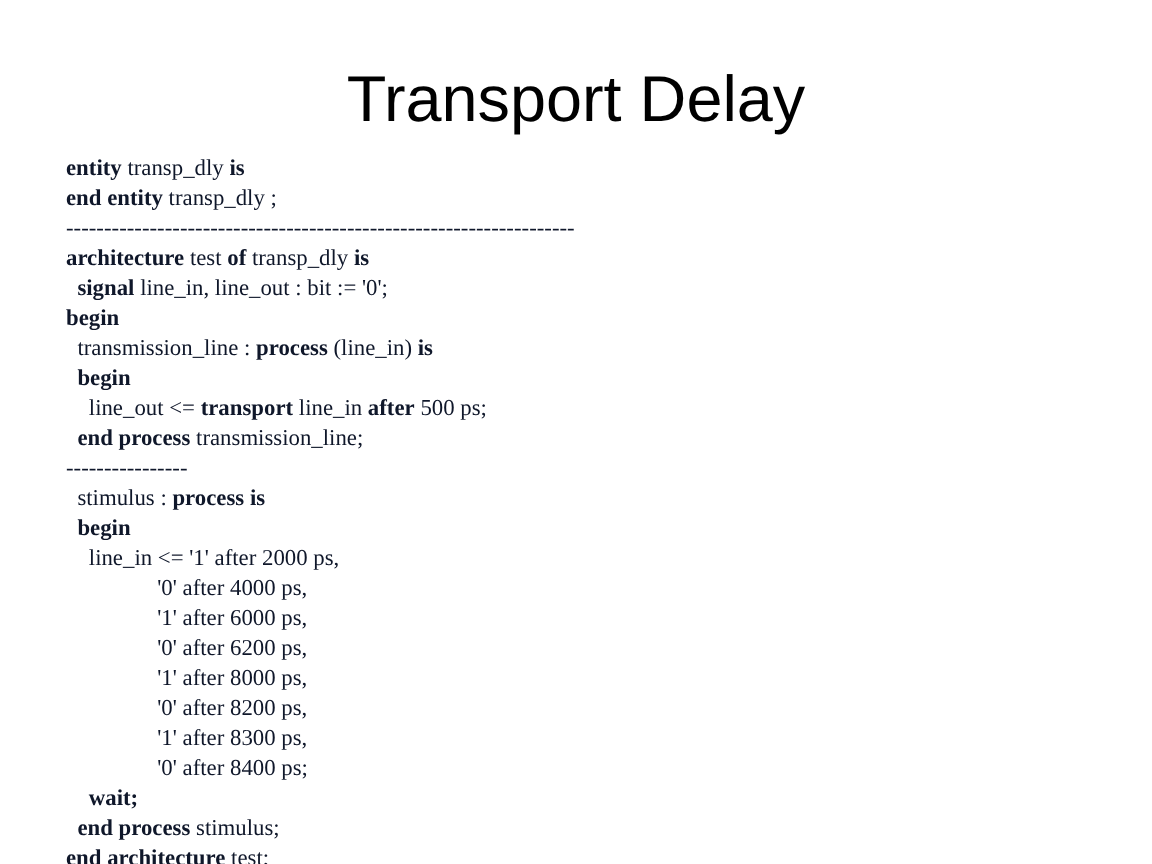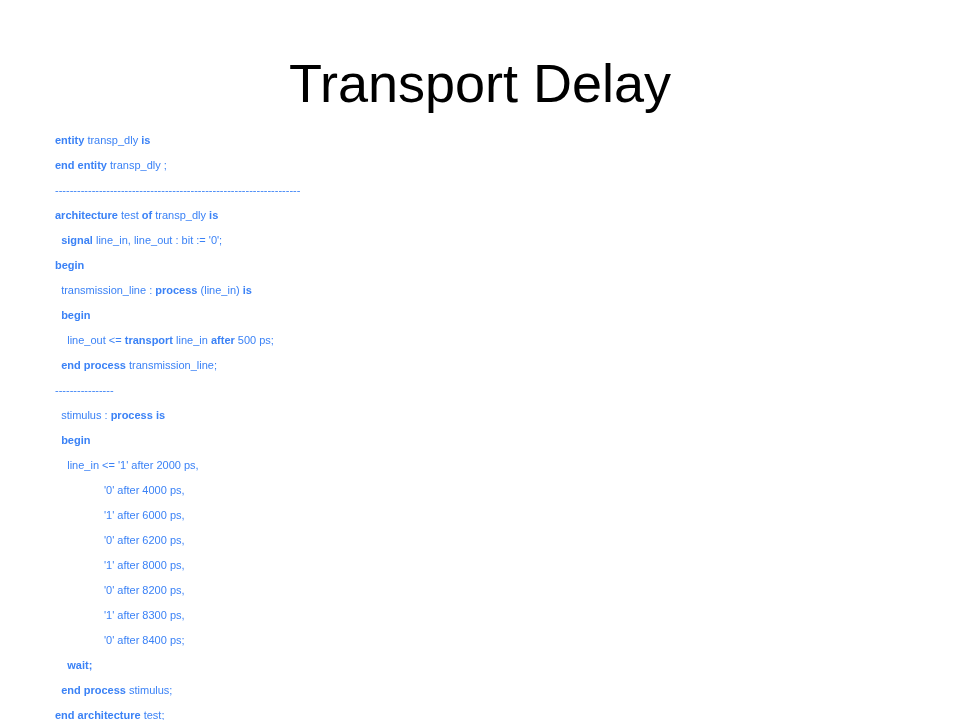--- a/index.html
+++ b/index.html
@@ -42,23 +42,23 @@
     font-family: "Liberation Mono", monospace;
     font-size: 17px;
     line-height: 25px;
     color: #000000;
     white-space: pre;
   }
   .code-line {
     display: block;
     height: 25px;
     white-space: pre;
-    font-family: Liberation Sans, sans-serif;
-    font-size: 11px;
-    color: #3b82f6;
+    font-family: Liberation Serif, serif;
+    font-size: 19px;
+    color: #0f172a;
   }
   .kw {
     font-weight: bold;
   }
   .id {
     font-weight: normal;
   }
 </style>
 </head>
 <body>

